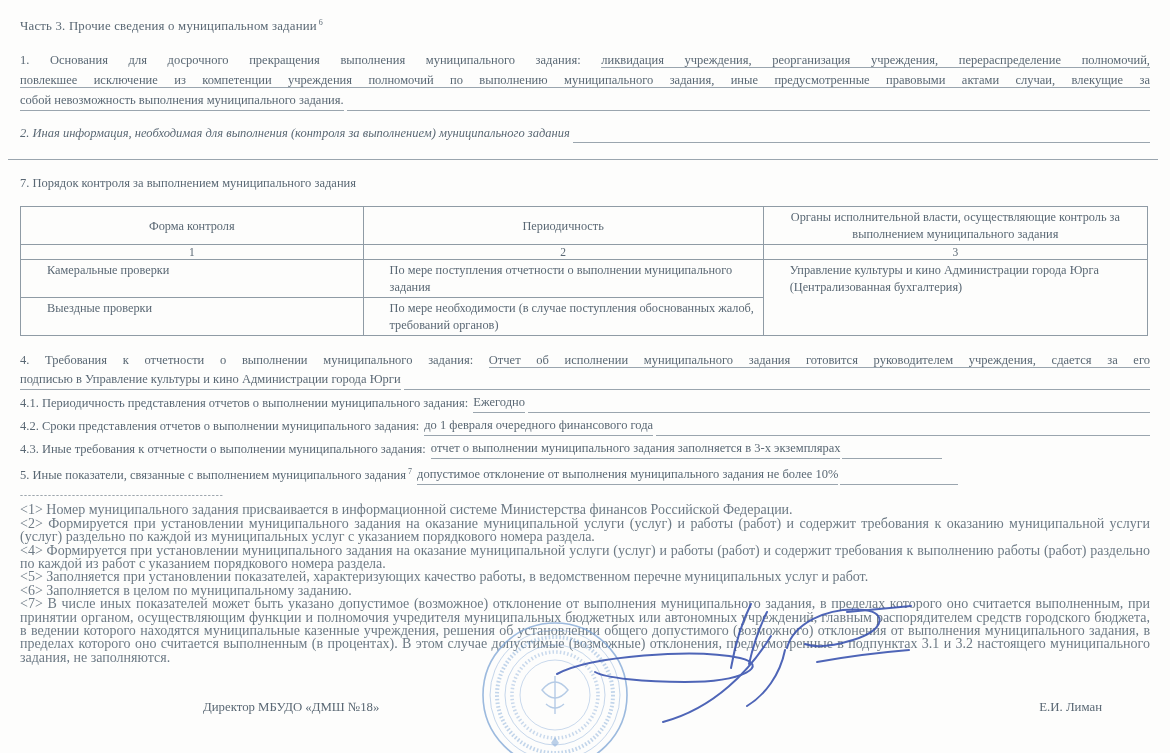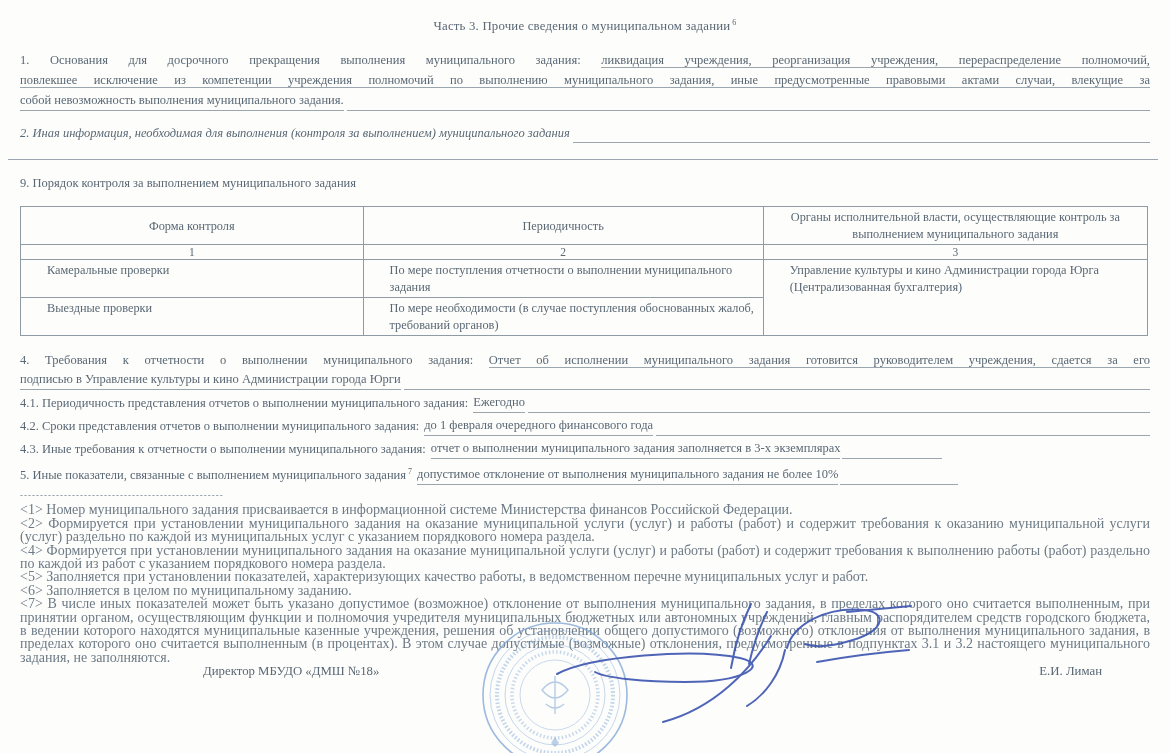--- a/index.html
+++ b/index.html
@@ -16,21 +16,21 @@
     position:relative;
     width:1170px;height:753px;
     margin:0 auto;
     background:#fdfdfc;
     color:var(--ink);
     padding:18px 20px 0 20px;
     overflow:hidden;
     font-size:12.5px;
   }
   .title{
-    text-align:center;
+    text-align:left;
     font-size:12.8px;
     letter-spacing:.2px;
     margin-bottom:16px;
   }
   sup.fn{font-size:8px;vertical-align:super;margin-left:2px;}
   
   .jline{
     text-align:justify;
     -moz-text-align-last:justify;
     text-align-last:justify;
@@ -91,20 +91,21 @@
   .footnotes{
     margin-top:3px;
     font-size:14px;
     line-height:13.4px;
     color:var(--ink-light);
     text-align:justify;
   }
   .footnotes .fn-item{margin:0;}
   .sig-row{
     position:relative;
+    margin-top:36px;
     display:flex;
     align-items:baseline;
     font-size:12.8px;
     z-index:3;
   }
   .sig-row .pos{margin-left:183px;}
   .sig-row .name{margin-left:auto;margin-right:48px;}
   .stamp-svg{position:absolute;left:466px;top:606px;z-index:1;}
   .sig-svg{position:absolute;left:535px;top:590px;z-index:2;}
 </style>
@@ -125,21 +126,21 @@
         <span class="fill"></span>
       </div>
   </div>
 
   <div class="row sec2">
     <span class="lbl">2. Иная информация, необходимая для выполнения (контроля за выполнением) муниципального задания</span>
     <span class="fill"></span>
   </div>
   <div class="blank-line"></div>
 
-  <div class="sec3">9. Порядок контроля за выполнением муниципального задания</div>
+  <div class="sec3">7. Порядок контроля за выполнением муниципального задания</div>
 
   <table class="ctrl">
     <colgroup>
         <col class="c1">
         <col class="c2">
         <col class="c3">
       </colgroup>
     <thead>
       <tr>
         <th>Форма контроля</th>

